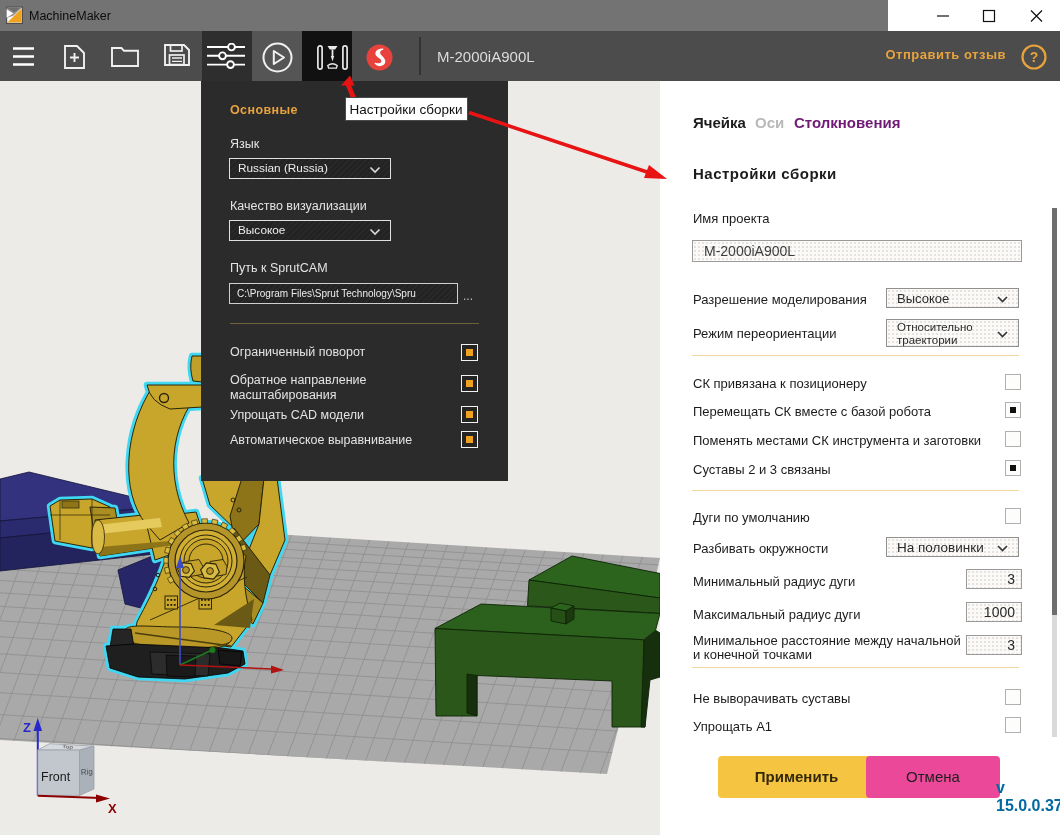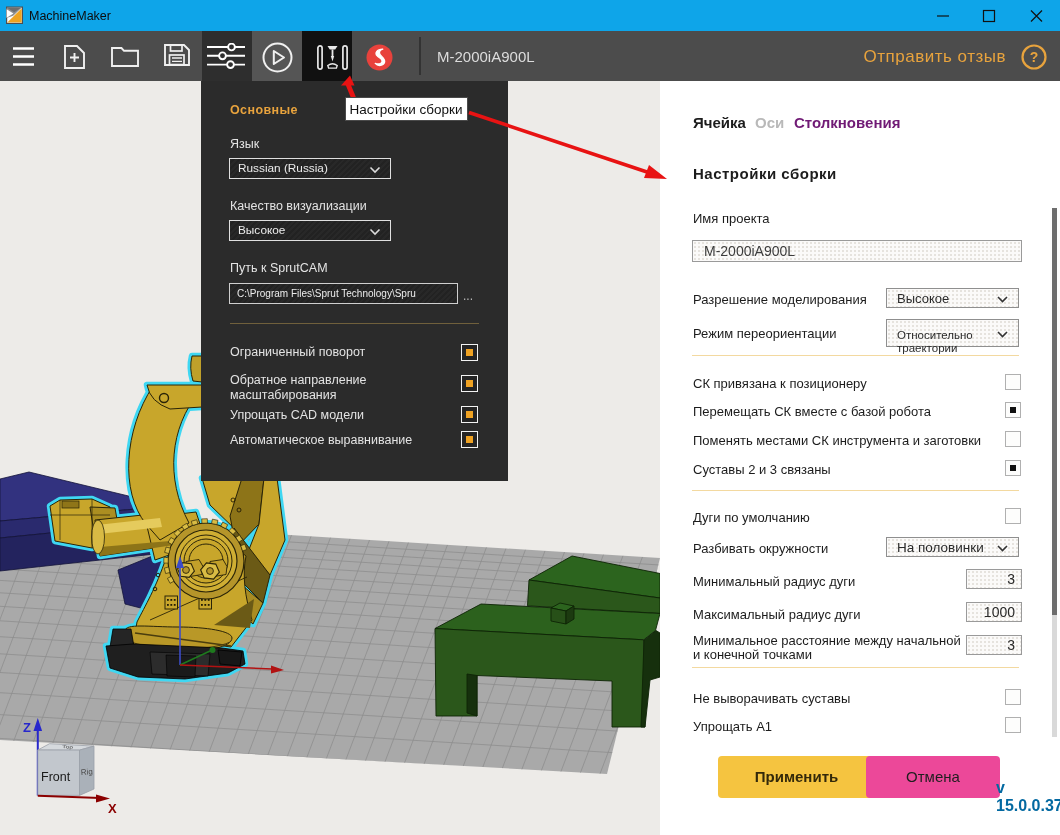--- a/index.html
+++ b/index.html
@@ -1,26 +1,26 @@
 <!DOCTYPE html>
 <html><head>
 <meta charset="utf-8">
 <style>
   * { margin:0; padding:0; box-sizing:border-box; }
   html,body { width:1060px; height:835px; overflow:hidden; font-family:"Liberation Sans", sans-serif; background:#fff; }
   .abs { position:absolute; }
   
-  #titlebar { position:absolute; left:0; top:0; width:1060px; height:31px; background:#0ea5e9; }
+  #titlebar { position:absolute; left:0; top:0; width:888px; height:31px; background:#737373; }
   #titlebar .appname { position:absolute; left:29px; top:8.5px; font-size:12.5px; color:#0d0d0d; }
   
   #toolbar { position:absolute; left:0; top:31px; width:1060px; height:50px; background:#4c4c4c; }
   .tile { position:absolute; top:0; width:50px; height:50px; }
   #toolbar .mtitle { position:absolute; left:437px; top:17px; font-size:15px; color:#dcdcdc; }
   #toolbar .sep { position:absolute; left:419px; top:6px; width:2px; height:38px; background:#333333; }
-  #toolbar .feedback { position:absolute; right:54px; top:16px; font-size:17px; font-weight:normal; color:#e8a33d; letter-spacing:0.5px; }
+  #toolbar .feedback { position:absolute; right:54px; top:16px; font-size:13px; font-weight:bold; color:#e8a33d; letter-spacing:0.5px; }
   
   #viewport { position:absolute; left:0; top:81px; width:660px; height:754px; }
   
   #lpanel { position:absolute; left:201px; top:81px; width:307px; height:400px; background:#2b2b2b; color:#e3e3e3; font-size:12.5px;padding-left:20px; }
   
   #rpanel { position:absolute; left:660px; top:81px; width:400px; height:754px; background:#ffffff; color:#1c1c1c; font-size:13px; }
   #overlay { position:absolute; left:0; top:0; width:1060px; height:835px; pointer-events:none; }
   .ldrop { position:absolute; width:162px; height:21px; background-image:repeating-linear-gradient(135deg, #282828 0 2px, #222222 2px 4px); border:1.5px solid #e0e0e0; color:#ececec; font-size:11.8px; line-height:18px; padding-left:8px; }
   .linput { position:absolute; width:229px; height:21px; background-image:repeating-linear-gradient(135deg, #282828 0 2px, #222222 2px 4px); border:1px solid #cfcfcf; color:#ececec; font-size:10px; line-height:19px; padding-left:7px; white-space:nowrap; overflow:hidden; }
   .lrow { left:29px; font-size:12.5px; }
@@ -349,21 +349,21 @@
   <div class="rlabel" style="left:95px;top:33px;font-size:15px;font-weight:bold;color:#b9b9b9">Оси</div>
   <div class="rlabel" style="left:134px;top:33px;font-size:15px;font-weight:bold;color:#701a75">Столкновения</div>
   <div class="rlabel" style="top:84px;font-size:15px;font-weight:bold;letter-spacing:0.5px">Настройки сборки</div>
   <div class="rlabel" style="top:130px">Имя проекта</div>
   <div class="abs" style="left:32px;top:159px;width:330px;height:22px;border:1px solid #9a9a9a;background-color:#fbfaf9;background-image:radial-gradient(#e6e3de 0.8px, transparent 0.8px);background-size:4px 4px;color:#3c3c3c;font-size:14px;line-height:21px;padding-left:11px">M-2000iA900L</div>
   <div class="rlabel" style="top:211px">Разрешение моделирования</div>
   <div class="rdrop" style="top:207px;height:20px;font-size:13px;line-height:19px;padding-left:10px">Высокое<svg width="11" height="7" viewBox="0 0 11 7" style="position:absolute;right:10px;top:7px">
         <path d="M1 1 L5.5 5.5 L10 1" fill="none" stroke="#333" stroke-width="1.6"></path>
       </svg></div>
   <div class="rlabel" style="top:245px">Режим переориентации</div>
-  <div class="rdrop" style="top:238px;height:28px;font-size:11.5px;line-height:13px;padding-left:10px;padding-top:9px">Относительно<br>траектории<svg width="11" height="7" viewBox="0 0 11 7" style="position:absolute;right:10px;top:11px">
+  <div class="rdrop" style="top:238px;height:28px;font-size:11.5px;line-height:13px;padding-left:10px;padding-top:1px">Относительно<br>траектории<svg width="11" height="7" viewBox="0 0 11 7" style="position:absolute;right:10px;top:11px">
         <path d="M1 1 L5.5 5.5 L10 1" fill="none" stroke="#333" stroke-width="1.6"></path>
       </svg></div>
   <div class="ysep" style="top:274px"></div>
   <div class="rlabel" style="top:295px">СК привязана к позиционеру</div>
     <div class="rcheck" style="top:293px"></div>
   <div class="rlabel" style="top:323px">Перемещать СК вместе с базой робота</div>
     <div class="rcheck on" style="top:321px"></div>
   <div class="rlabel" style="top:352px">Поменять местами СК инструмента и заготовки</div>
     <div class="rcheck" style="top:350px"></div>
   <div class="rlabel" style="top:381px">Суставы 2 и 3 связаны</div>

